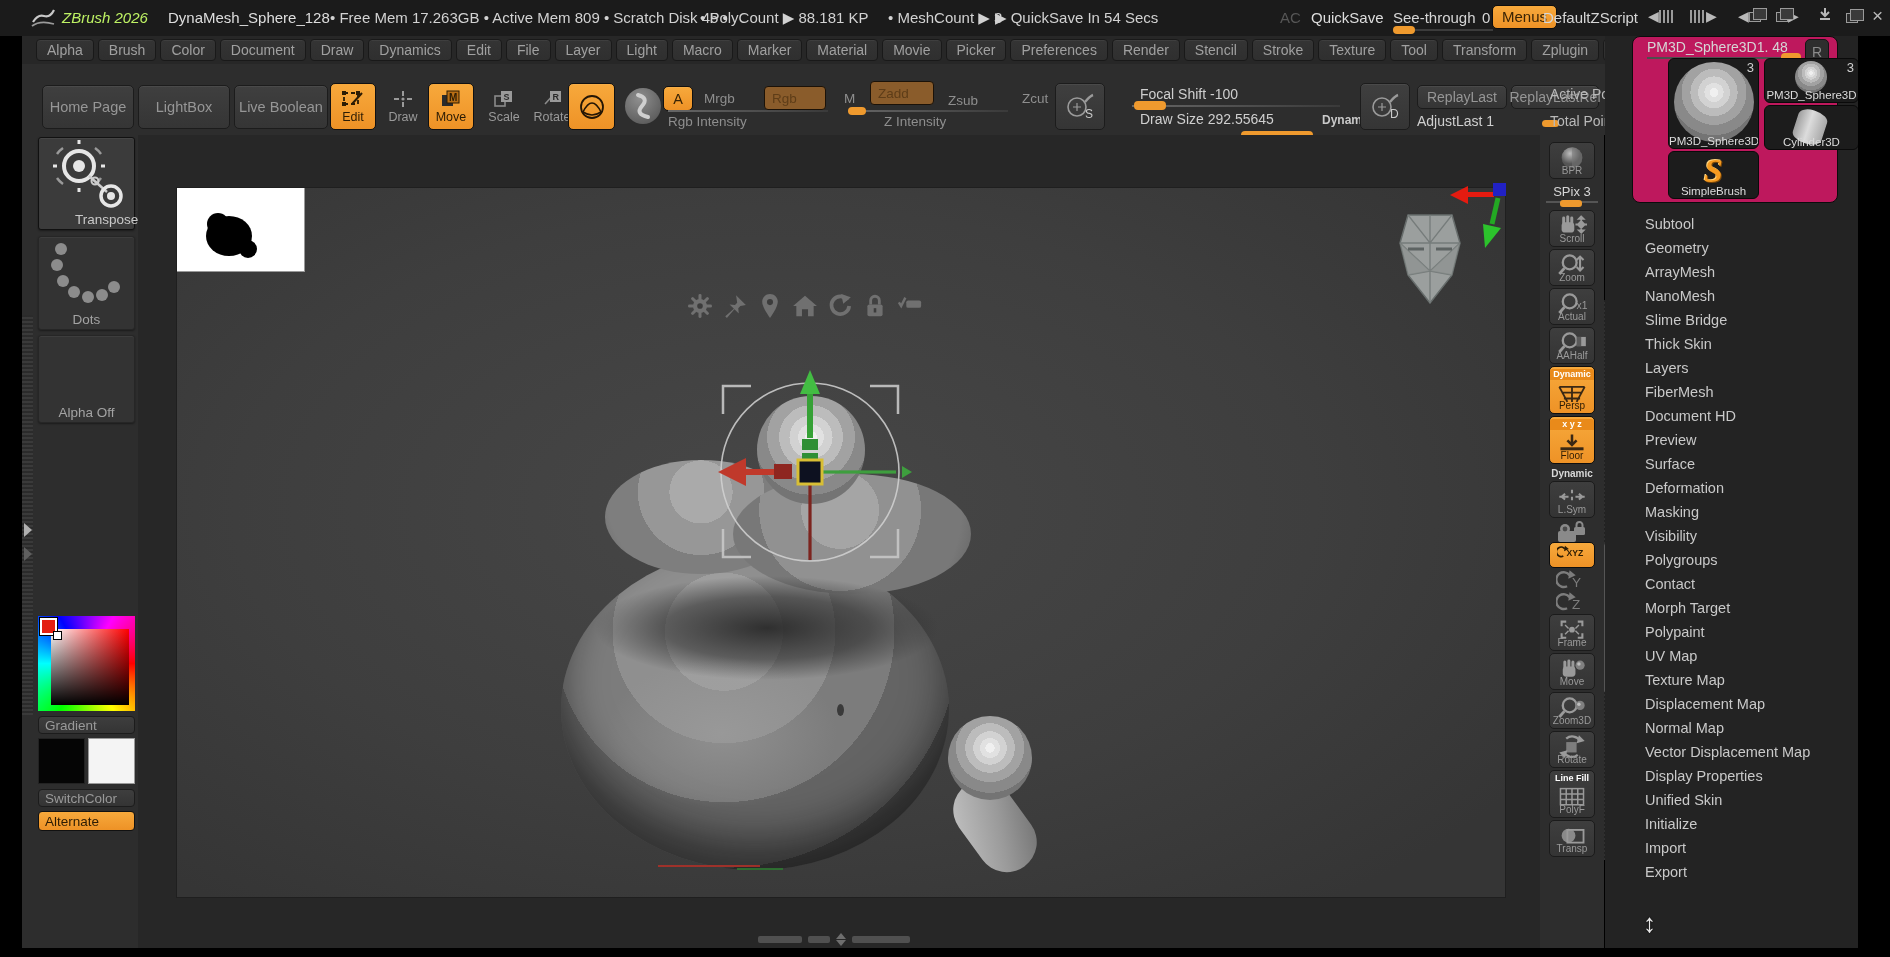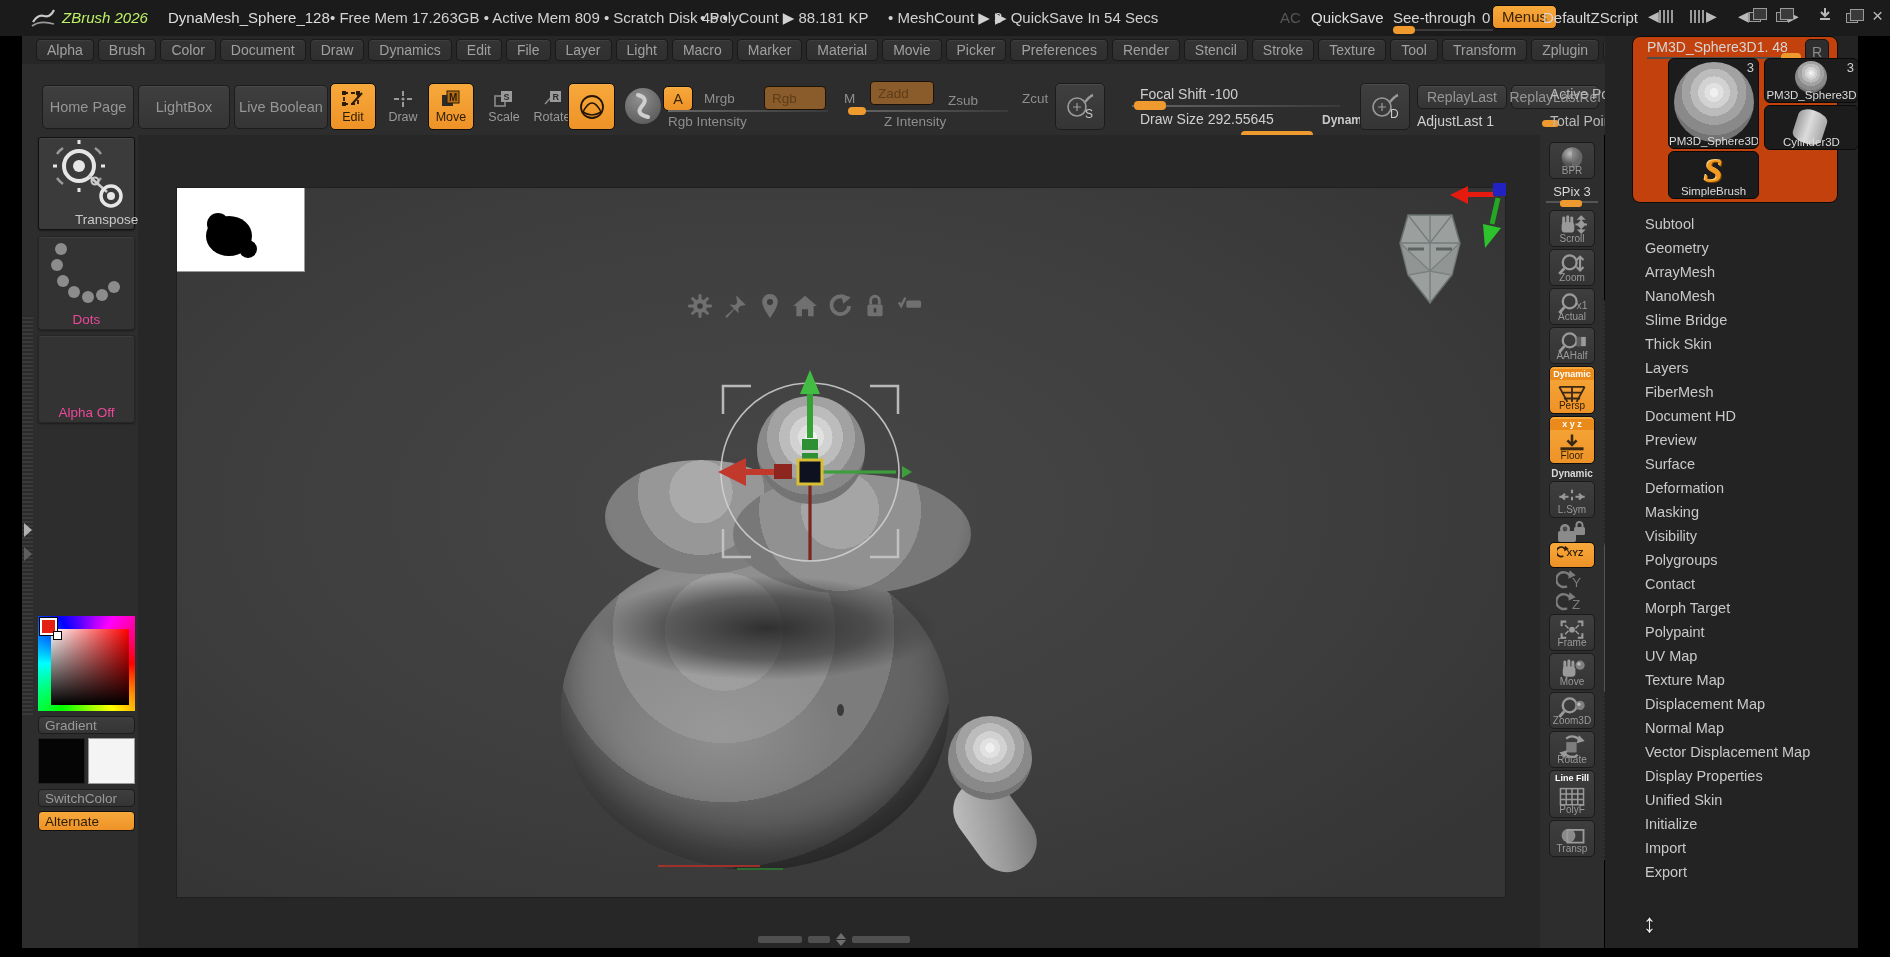--- a/index.html
+++ b/index.html
@@ -40,21 +40,21 @@
     display:flex;align-items:center;padding-left:7px;}
   .slider-track{position:absolute;height:2px;background:linear-gradient(90deg,#666,#3a3a3a);}
   .slider-handle{position:absolute;background:#ef9a2e;border-radius:4px;}
   .slider-text{position:absolute;font-size:14px;color:#cfcfcf;white-space:nowrap;}
   .dyn-label{position:absolute;font-size:12px;font-weight:bold;color:#c9c9c9;}
 
   
   #leftshelf{position:absolute;left:22px;top:135px;width:116px;height:813px;background:#2d2d2d;}
   .tile{position:absolute;left:16px;width:97px;background:#333;border:1px solid #262626;border-radius:3px;
     box-shadow:inset 0 1px rgba(255,255,255,.05),0 1px 2px rgba(0,0,0,.4);}
-  .tile .cap{position:absolute;left:0;right:0;bottom:2px;text-align:center;font-size:13.5px;color:#ec4899;}
+  .tile .cap{position:absolute;left:0;right:0;bottom:2px;text-align:center;font-size:13.5px;color:#a3a3a3;}
   .tile.active-tile{background:#3b3b3b;border-color:#111;}
   .tile.active-tile .cap{color:#c9c9c9;margin-left:36px;}
   .small-btn{position:absolute;left:16px;width:97px;height:18px;background:linear-gradient(#3e3e3e,#343434);
     border:1px solid #1c1c1c;border-radius:4px;color:#9a9a9a;font-size:13.5px;display:flex;align-items:center;padding-left:6px;}
   .small-btn.orange{background:linear-gradient(#f7a93c,#ee9226);color:#2c1c04;border-color:#111;}
   .matcap-sphere{position:absolute;left:8px;top:3px;width:80px;height:80px;border-radius:50%;
     background:radial-gradient(circle at 50% 40%,#dcdcdc 0 9%,#cacaca 9% 19%,#b4b4b4 19% 30%,#9b9b9b 30% 44%,#7d7d7d 44% 58%,#616161 58% 74%,#4c4c4c 74% 100%);}
   .picker{position:absolute;left:16px;width:97px;height:95px;background:conic-gradient(from 90deg,#f00,#ff0,#0f0,#0ff,#00f,#f0f,#f00);}
   .picker-inner{position:absolute;left:13px;top:13px;right:6px;bottom:6px;
     background:linear-gradient(to bottom,rgba(0,0,0,0) 0%,#000 100%),linear-gradient(to right,#fff,#f00);}
@@ -87,21 +87,21 @@
   .rs-caption{font-size:10px;font-weight:bold;color:#d8d8d8;margin:3px 0 1px;}
   .rs-ghost{width:46px;height:22px;display:flex;align-items:center;justify-content:center;color:#7c7c7c;}
   .rs-slider{width:52px;text-align:center;color:#d6d6d6;font-size:13px;margin:4px 0 6px;position:relative;}
   .rs-slider .trk{margin-top:2px;height:2px;background:#555;}
   .rs-slider .hnd{position:absolute;left:14px;top:16px;width:22px;height:7px;background:#ef9a2e;border-radius:3px;}
   .rdots{position:absolute;left:1604px;top:300px;width:10px;height:560px;background:repeating-linear-gradient(0deg,#3d3d3d 0 2px,#2a2a2a 2px 4px);opacity:.8;}
   .rthumb{position:absolute;left:1604px;top:543px;width:10px;height:150px;background:#555;border-radius:3px;}
 
   
   #toolpanel{position:absolute;left:1605px;top:36px;width:253px;height:912px;background:#232323;}
-  #tool-top{position:absolute;left:27px;top:0px;width:206px;height:167px;border:1px solid #0c0c0c;border-radius:8px;background:#c2410c;}
+  #tool-top{position:absolute;left:27px;top:0px;width:206px;height:167px;border:1px solid #0c0c0c;border-radius:8px;background:#be185d;}
   #tool-slider-label{position:absolute;left:14px;top:2px;font-size:14px;color:#d6d6d6;white-space:nowrap;}
   #tool-slider-track{position:absolute;left:14px;top:20px;width:150px;height:2px;background:#4e4e4e;}
   #tool-slider-handle{position:absolute;left:148px;top:16px;width:20px;height:9px;background:#ef9a2e;border-radius:4px;}
   #tool-r-btn{position:absolute;right:8px;top:2px;width:24px;height:26px;background:#2e2e2e;border:1px solid #151515;border-radius:5px;
     color:#8b8b8b;font-size:14px;display:flex;align-items:center;justify-content:center;}
   .thumb{position:absolute;background:#1c1c1c;border:1px solid #0a0a0a;border-radius:6px;overflow:hidden;}
   .thumb .badge{position:absolute;right:4px;top:1px;color:#cfcfcf;font-size:13px;}
   .thumb .tcap{position:absolute;left:0;right:0;bottom:1px;text-align:center;color:#dcdcdc;font-size:11.5px;white-space:nowrap;overflow:hidden;}
   .tool-menu{position:absolute;left:0;top:176px;width:253px;}
   .tool-menu-item{height:24px;line-height:24px;padding-left:40px;font-size:14.5px;color:#c9c9c9;}

